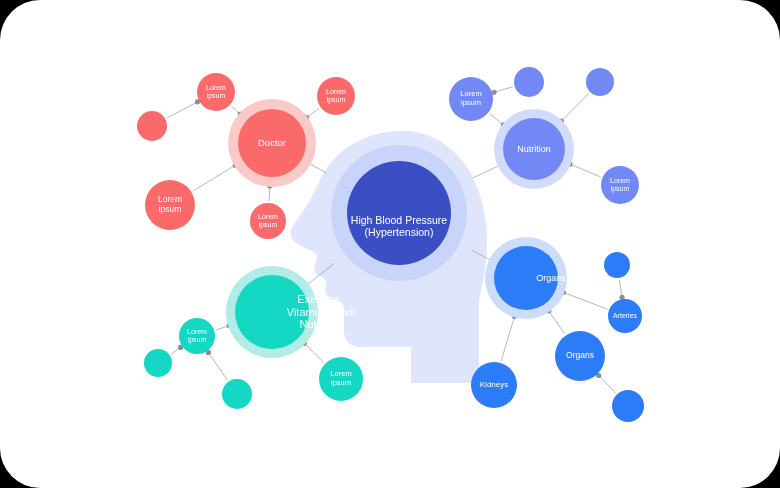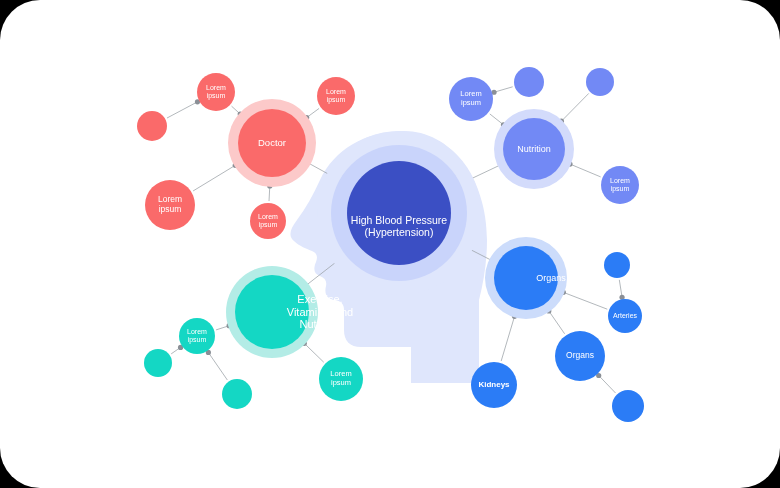--- a/index.html
+++ b/index.html
@@ -114,21 +114,21 @@
       <div class="node-label" style="left: 268px; top: 221px; font-size: 7px;">Lorem
 ipsum</div>
       <div class="node-label" style="left: 534px; top: 149px; font-size: 9px;">Nutrition</div>
       <div class="node-label" style="left: 471px; top: 99px; font-size: 7.5px;">Lorem
 ipsum</div>
       <div class="node-label" style="left: 620px; top: 185px; font-size: 7px;">Lorem
 ipsum</div>
       <div class="node-label" style="left: 551px; top: 278px; font-size: 9px;">Organs</div>
       <div class="node-label" style="left: 625px; top: 316px; font-size: 7px;">Arteries</div>
       <div class="node-label" style="left: 580px; top: 356px; font-size: 8.5px;">Organs</div>
-      <div class="node-label" style="left: 494px; top: 385px; font-size: 8px; font-weight: bold;">Kidneys</div>
+      <div class="node-label" style="left: 494px; top: 385px; font-size: 8px;">Kidneys</div>
       <div class="node-label" style="left: 272px; top: 312px; font-size: 11px; margin-left: 48px;">Exercise,
 Vitamins, and
 Nutrition</div>
       <div class="node-label" style="left: 197px; top: 336px; font-size: 7px;">Lorem
 ipsum</div>
       <div class="node-label" style="left: 341px; top: 379px; font-size: 7.5px;">Lorem
 ipsum</div>
     </div>
 </div>
 

